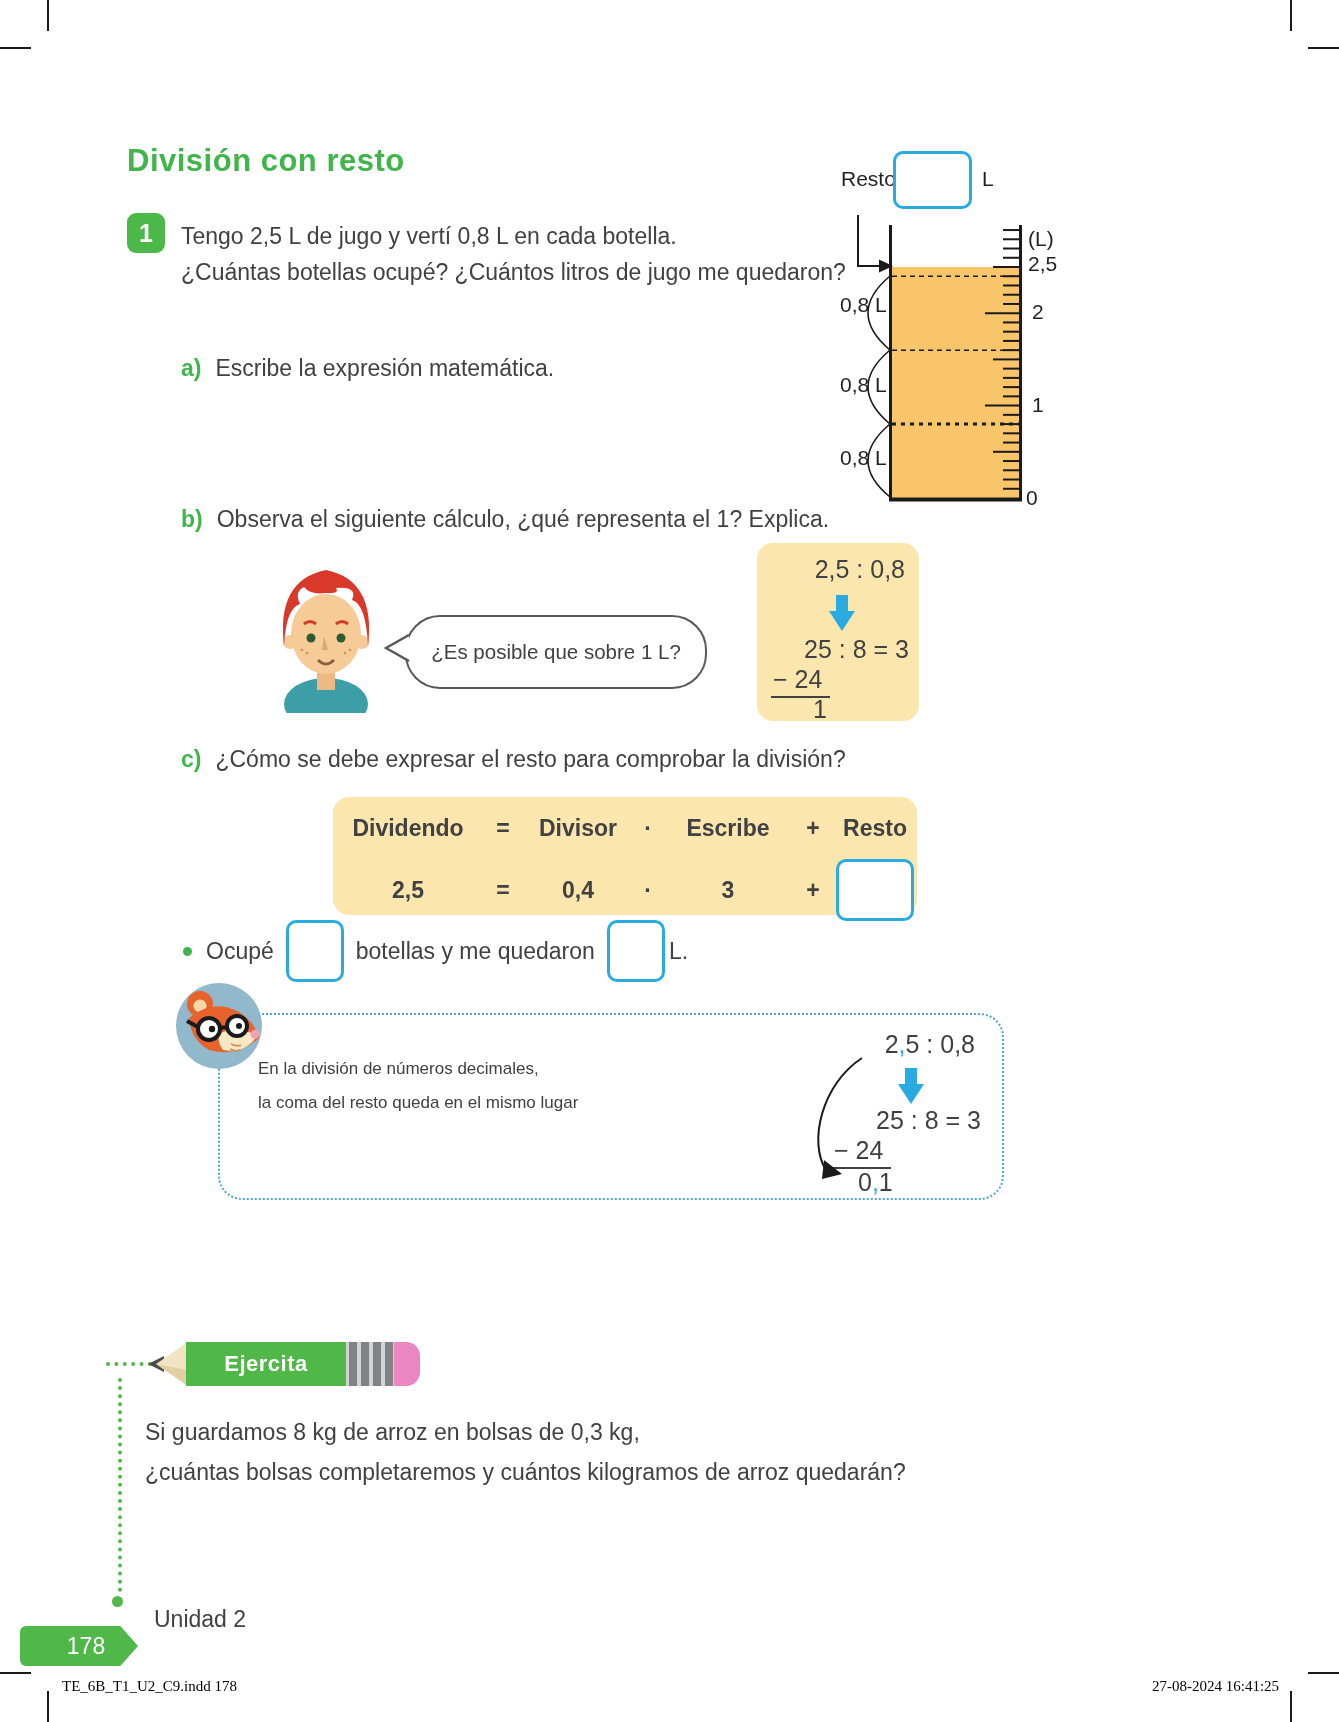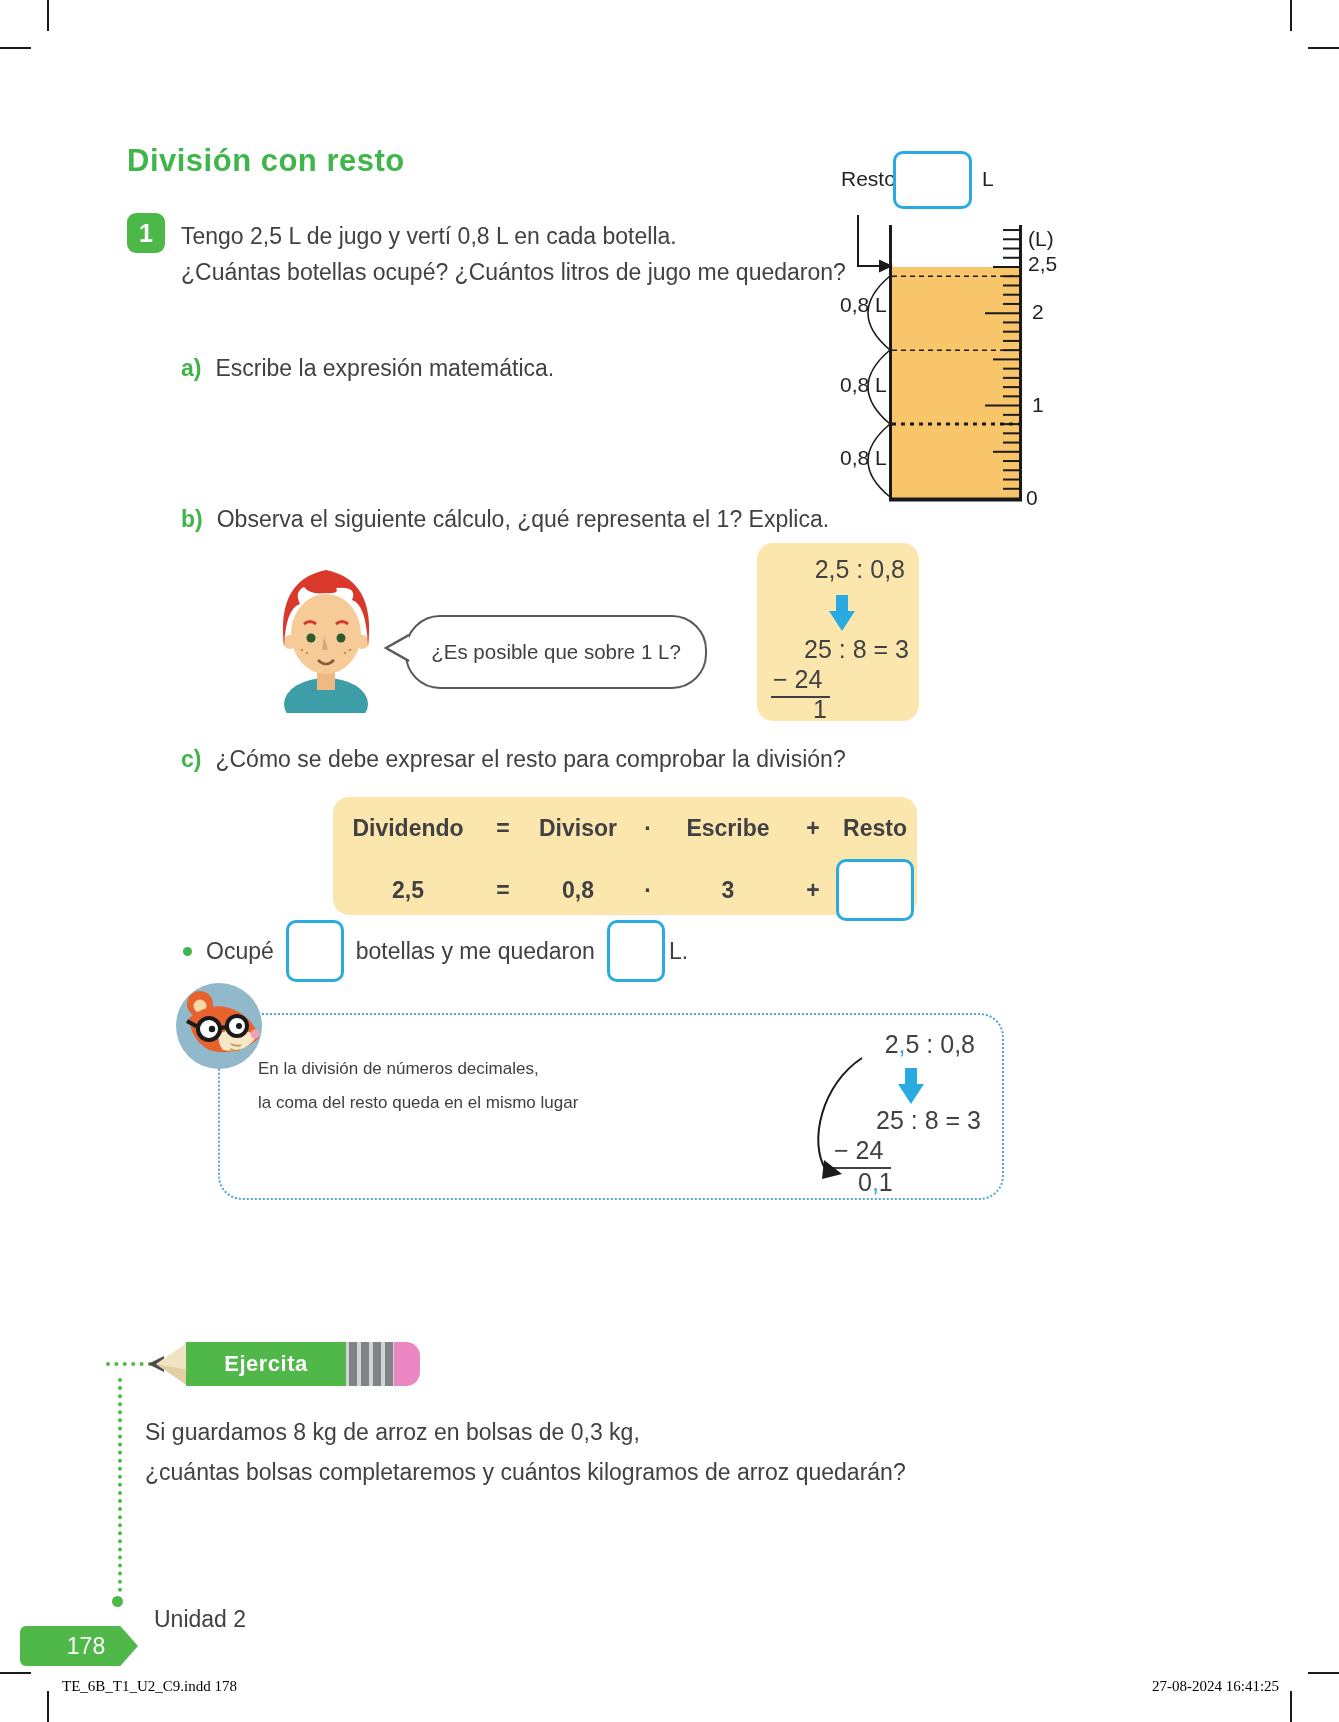--- a/index.html
+++ b/index.html
@@ -193,21 +193,21 @@
       <span>=</span>
       <span>Divisor</span>
       <span>·</span>
       <span>Escribe</span>
       <span>+</span>
       <span>Resto</span>
     </div>
     <div class="check-row abs" style="left:0;top:62px;width:584px;height:56px;">
       <span>2,5</span>
       <span>=</span>
-      <span>0,8</span>
+      <span>0,4</span>
       <span>·</span>
       <span>3</span>
       <span>+</span>
       <span>
           <span class="answer-box check-answer" style="display:block;"></span>
         </span>
     </div>
   </div>
 
   <div class="abs concl" style="left:183px;top:922px;height:58px;">

